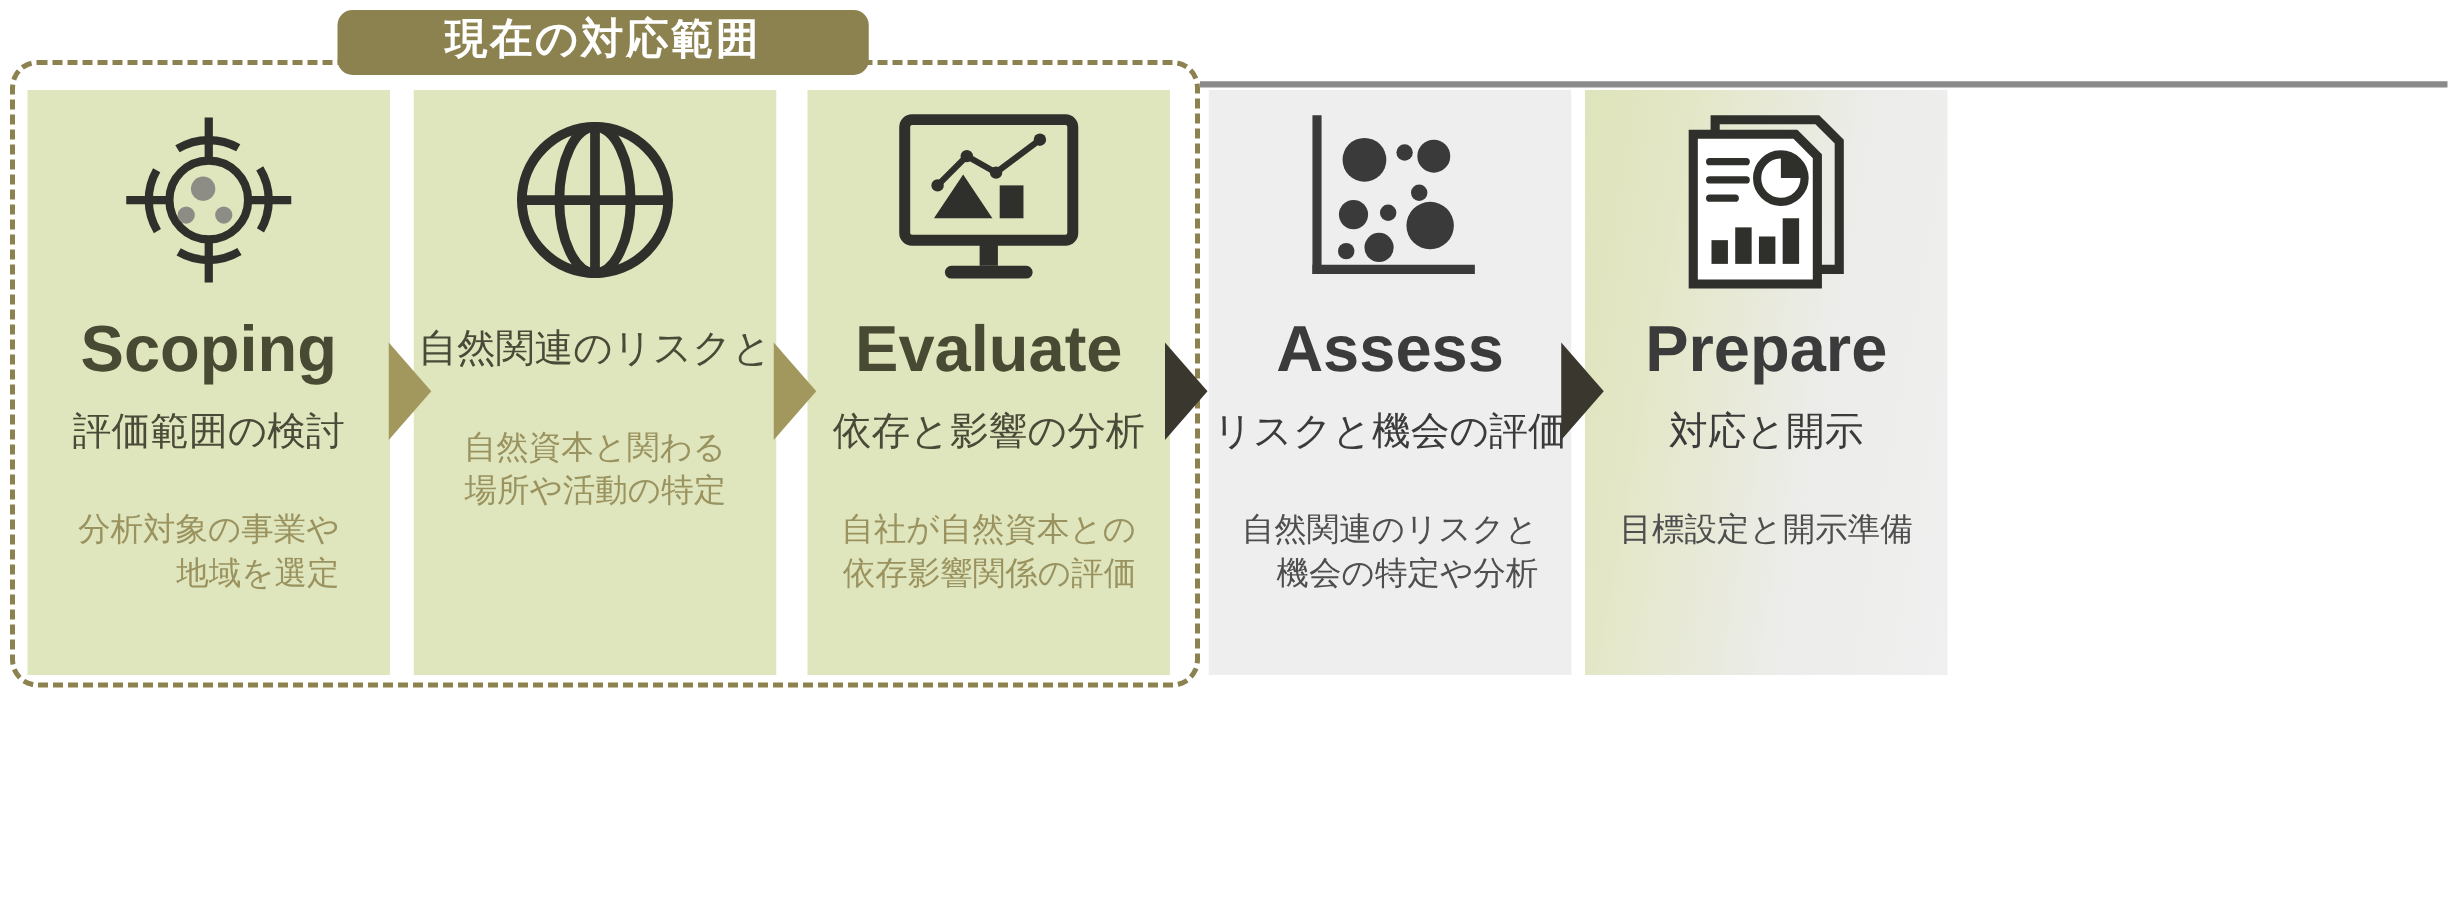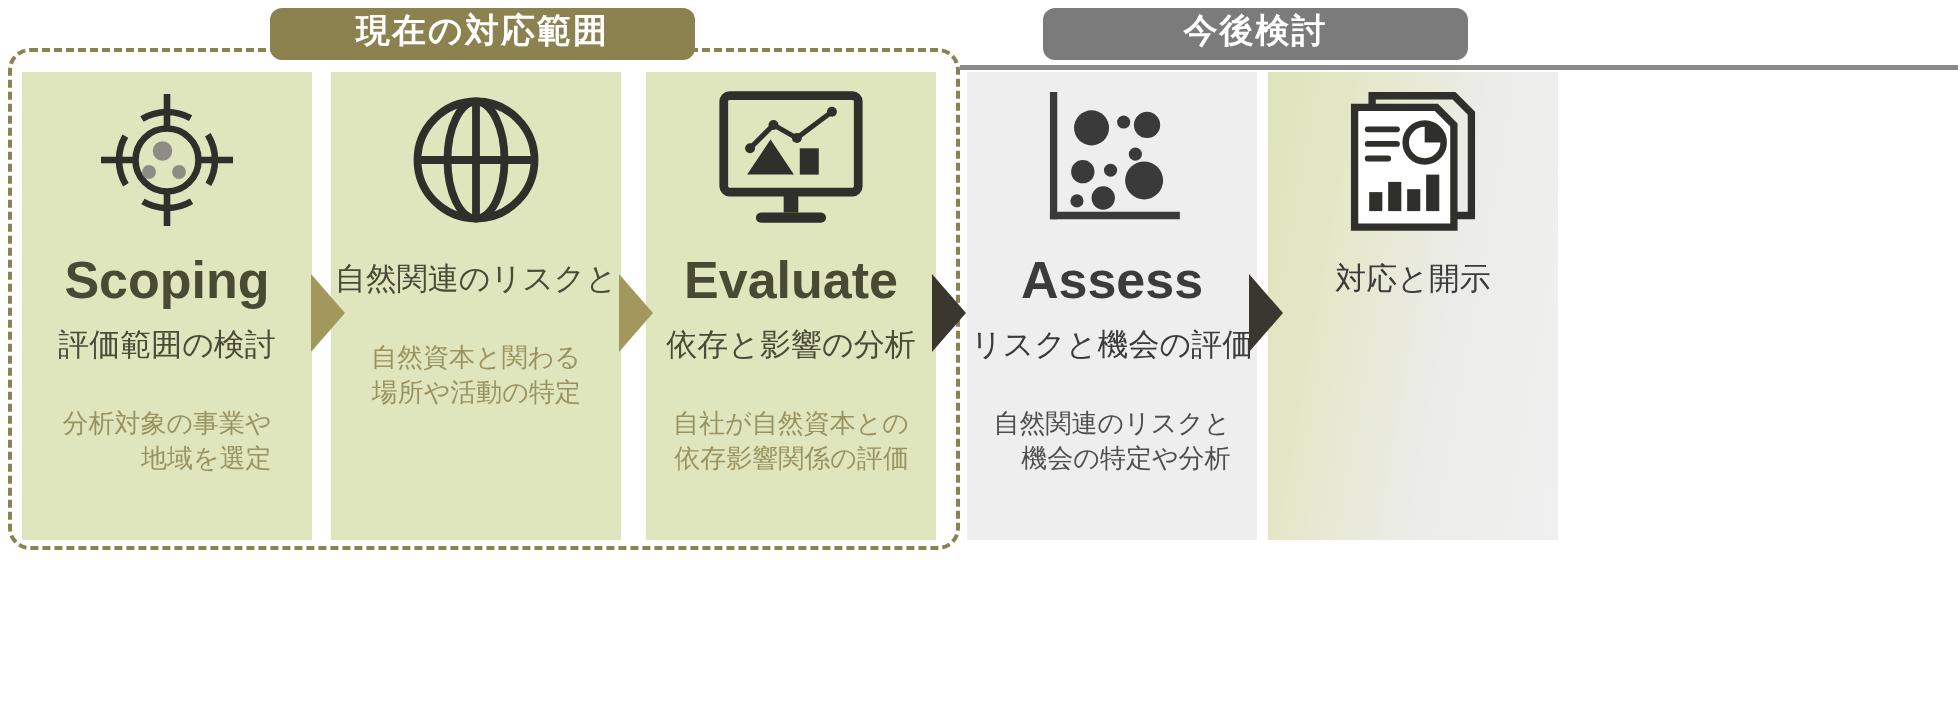--- a/index.html
+++ b/index.html
@@ -120,23 +120,20 @@
 <body>
 
 <div id="stage">
 
   <div id="dashed-group"></div>
   <div id="solid-rule"></div>
 
   <div class="badge" id="badge-current">
     <span>現在の対応範囲</span>
   </div>
-  <div class="badge" id="badge-future">
-    <span>今後検討</span>
-  </div>
 
   <div class="col green" id="col-1">
     <div class="icon-wrap">
       <svg width="150" height="150" viewBox="0 0 100 100">
         <g fill="none" stroke="#2f2f2b" stroke-width="4.4">
           <circle cx="50" cy="50" r="32" stroke-dasharray="34 16" stroke-dashoffset="17"></circle>
           <circle cx="50" cy="50" r="21"></circle>
           <line x1="50" y1="6" x2="50" y2="30"></line>
           <line x1="50" y1="70" x2="50" y2="94"></line>
           <line x1="6" y1="50" x2="30" y2="50"></line>
@@ -260,16 +257,18 @@
         <path d="M56 38 L56 25 A13 13 0 0 1 69 38 Z" fill="#2f2f2b"></path>
 
         <g fill="#2f2f2b">
           <rect x="18" y="72" width="9" height="13"></rect>
           <rect x="31" y="65" width="9" height="20"></rect>
           <rect x="44" y="70" width="9" height="15"></rect>
           <rect x="57" y="60" width="9" height="25"></rect>
         </g>
       </svg>
     </div>
+    <div class="title">Prepare</div>
     <div class="subtitle">対応と開示</div>
+    <div class="desc">目標設定と開示準備</div>
   </div>
 
 </div>
 
 </body></html>

